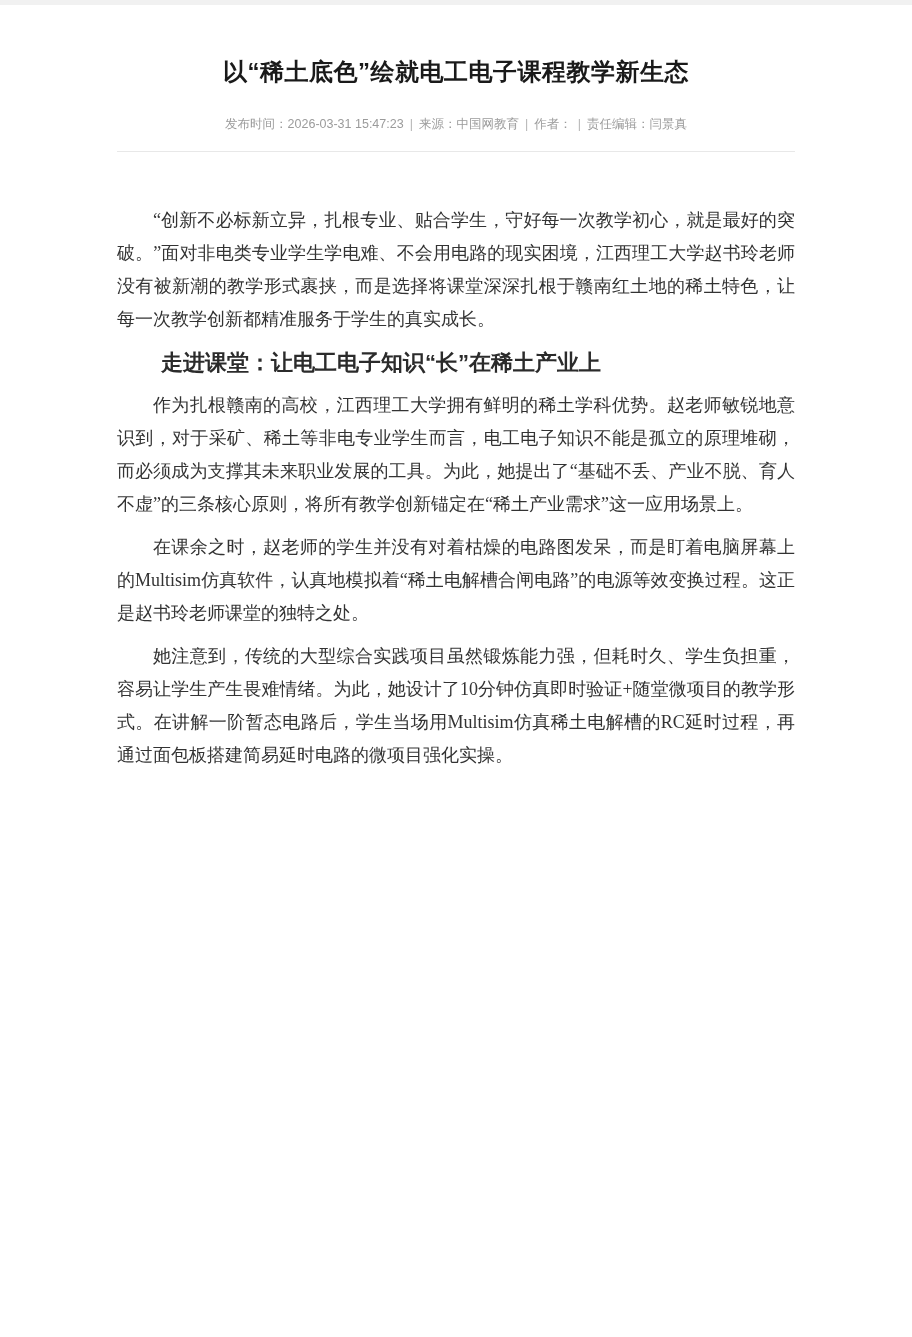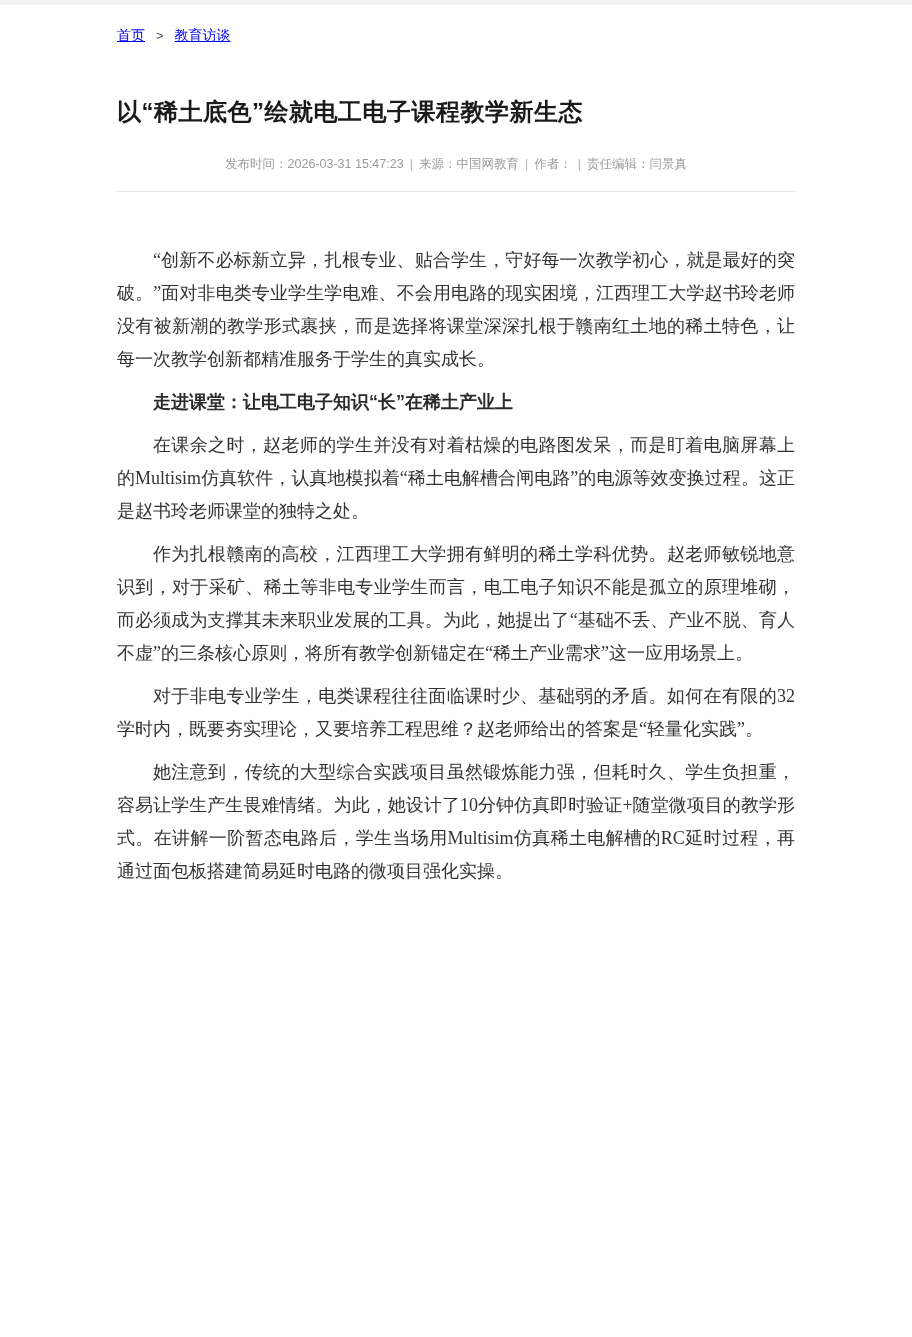--- a/index.html
+++ b/index.html
@@ -33,21 +33,21 @@
   }
   .breadcrumb .sep {
     color: #555555;
     margin: 0 11px;
     font-size: 13px;
     text-decoration: none;
     display: inline-block;
   }
   .article-title {
     margin-top: 50px;
-    text-align: left;
+    text-align: center;
     font-size: 24px;
     line-height: 34px;
     font-weight: 700;
     color: #1a1a1a;
     letter-spacing: 0.5px;
   }
   .meta-line {
     margin-top: 26px;
     text-align: center;
     font-size: 12.5px;
@@ -83,34 +83,30 @@
     color: #2b2b2b;
   }
 </style>
 </head>
 <body>
 
 <div class="top-strip"></div>
 
 <div class="container">
 
-  <div class="breadcrumb">
-    <a>首页</a><span class="sep">&gt;</span><a>教育访谈</a>
-  </div>
 
   <h1 class="article-title">以“稀土底色”绘就电工电子课程教学新生态</h1>
 
   <div class="meta-line">
     <span>发布时间：2026-03-31 15:47:23</span><span class="pipe">|</span><span>来源：中国网教育</span><span class="pipe">|</span><span>作者：</span><span class="pipe">|</span><span>责任编辑：闫景真</span>
   </div>
 
   <div class="divider"></div>
 
   <div class="article-body">
     <p class="para">“创新不必标新立异，扎根专业、贴合学生，守好每一次教学初心，就是最好的突破。”面对非电类专业学生学电难、不会用电路的现实困境，江西理工大学赵书玲老师没有被新潮的教学形式裹挟，而是选择将课堂深深扎根于赣南红土地的稀土特色，让每一次教学创新都精准服务于学生的真实成长。</p>
-    <h2 class="subhead" style="font-size:18px; line-height:33px;">走进课堂：让电工电子知识“长”在稀土产业上</h2>
+    <h2 class="subhead" style="font-size:22px; line-height:33px;">走进课堂：让电工电子知识“长”在稀土产业上</h2>
+    <p class="para">作为扎根赣南的高校，江西理工大学拥有鲜明的稀土学科优势。赵老师敏锐地意识到，对于采矿、稀土等非电专业学生而言，电工电子知识不能是孤立的原理堆砌，而必须成为支撑其未来职业发展的工具。为此，她提出了“基础不丢、产业不脱、育人不虚”的三条核心原则，将所有教学创新锚定在“稀土产业需求”这一应用场景上。</p>
     <p class="para">在课余之时，赵老师的学生并没有对着枯燥的电路图发呆，而是盯着电脑屏幕上的Multisim仿真软件，认真地模拟着“稀土电解槽合闸电路”的电源等效变换过程。这正是赵书玲老师课堂的独特之处。</p>
-    <p class="para">作为扎根赣南的高校，江西理工大学拥有鲜明的稀土学科优势。赵老师敏锐地意识到，对于采矿、稀土等非电专业学生而言，电工电子知识不能是孤立的原理堆砌，而必须成为支撑其未来职业发展的工具。为此，她提出了“基础不丢、产业不脱、育人不虚”的三条核心原则，将所有教学创新锚定在“稀土产业需求”这一应用场景上。</p>
-    <p class="para">对于非电专业学生，电类课程往往面临课时少、基础弱的矛盾。如何在有限的32学时内，既要夯实理论，又要培养工程思维？赵老师给出的答案是“轻量化实践”。</p>
     <p class="para">她注意到，传统的大型综合实践项目虽然锻炼能力强，但耗时久、学生负担重，容易让学生产生畏难情绪。为此，她设计了10分钟仿真即时验证+随堂微项目的教学形式。在讲解一阶暂态电路后，学生当场用Multisim仿真稀土电解槽的RC延时过程，再通过面包板搭建简易延时电路的微项目强化实操。</p>
   </div>
 
 </div>
 
 </body></html>

